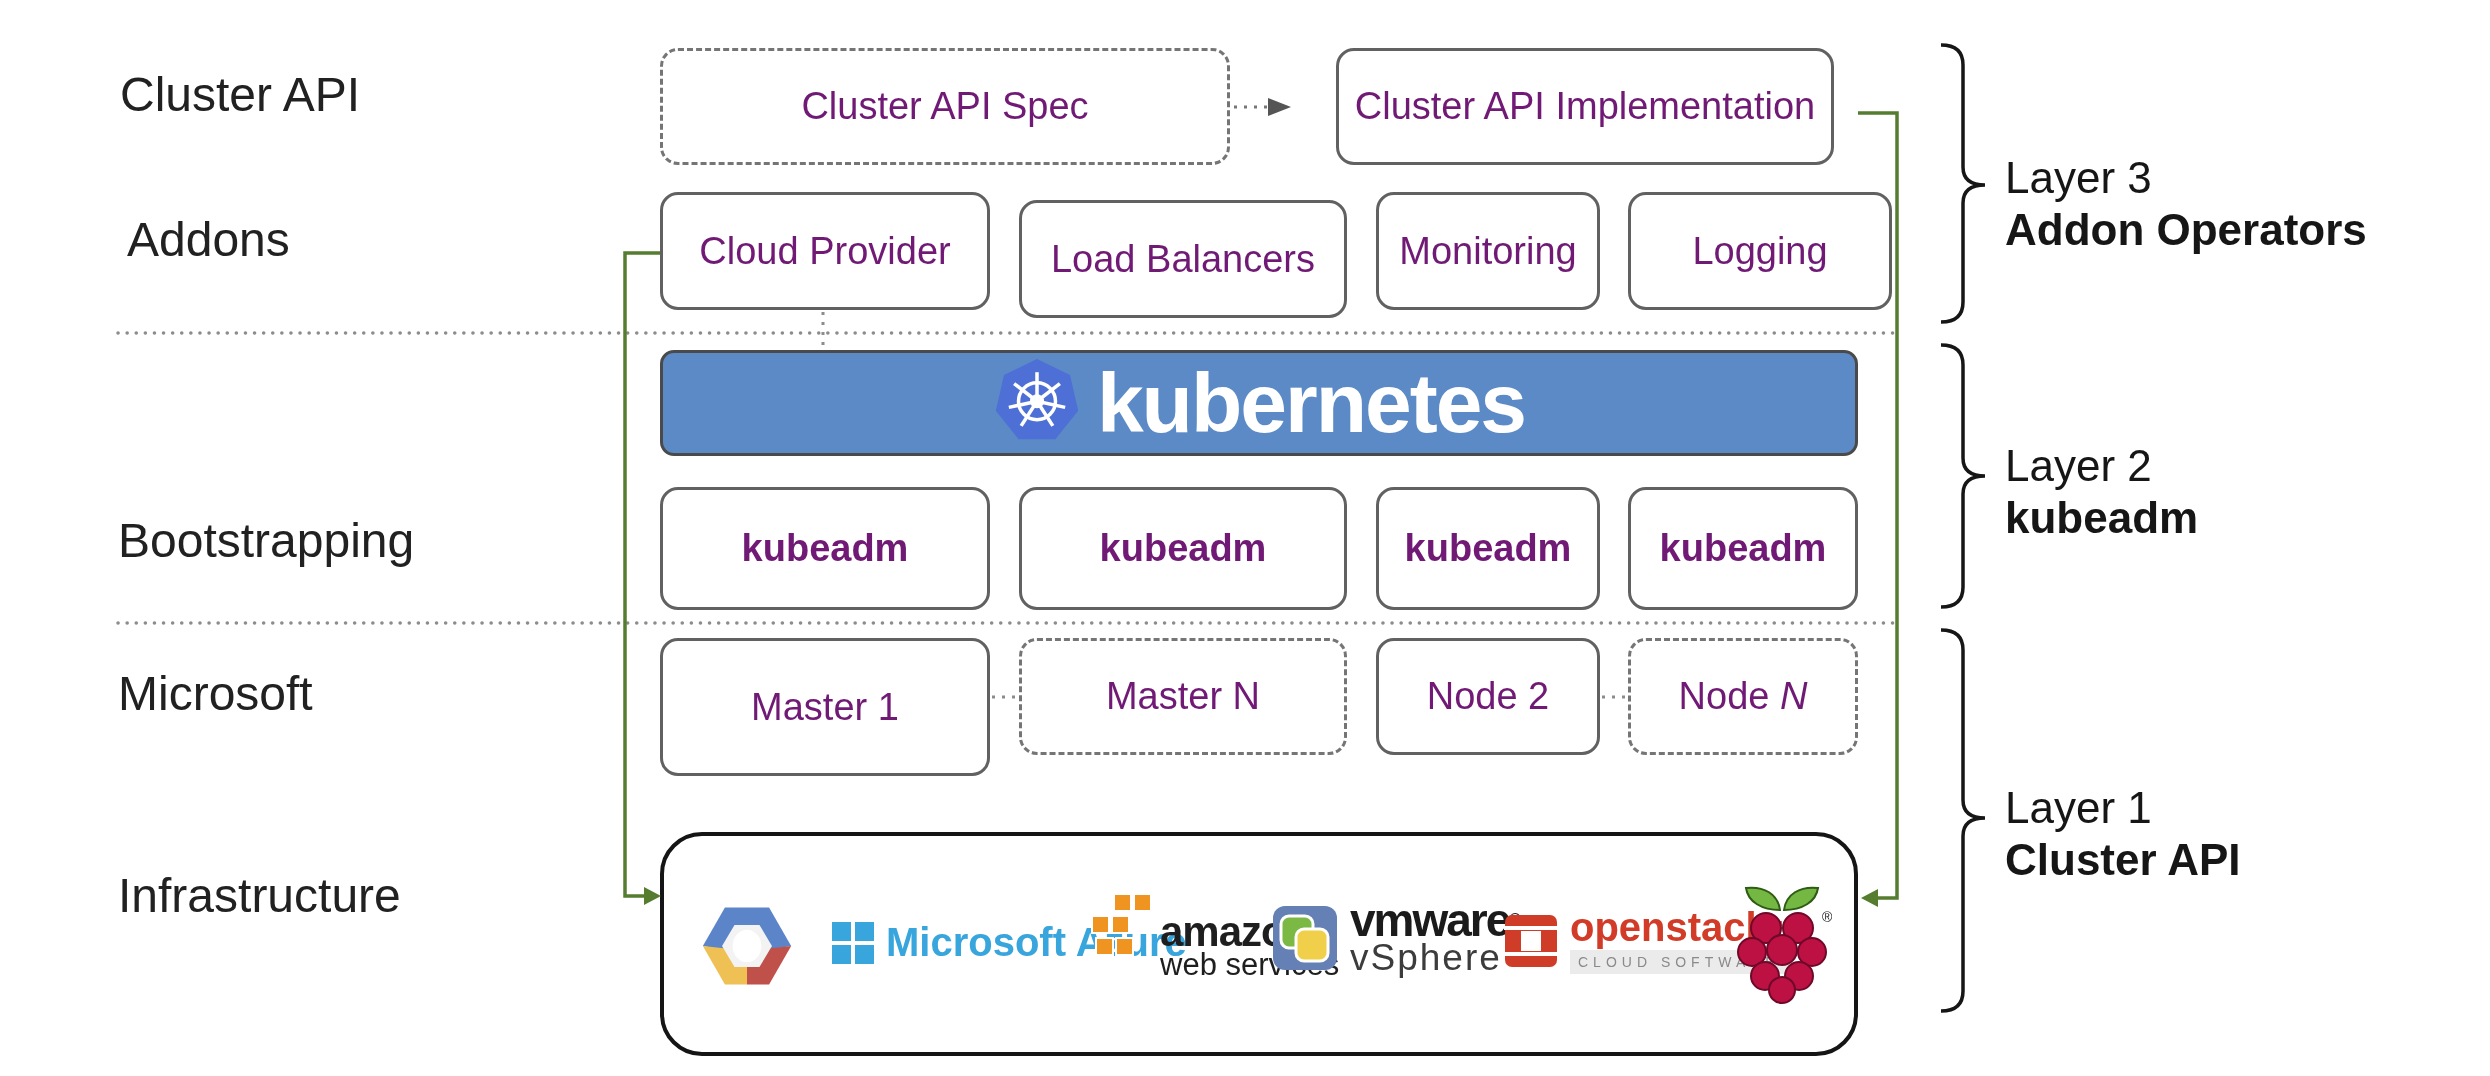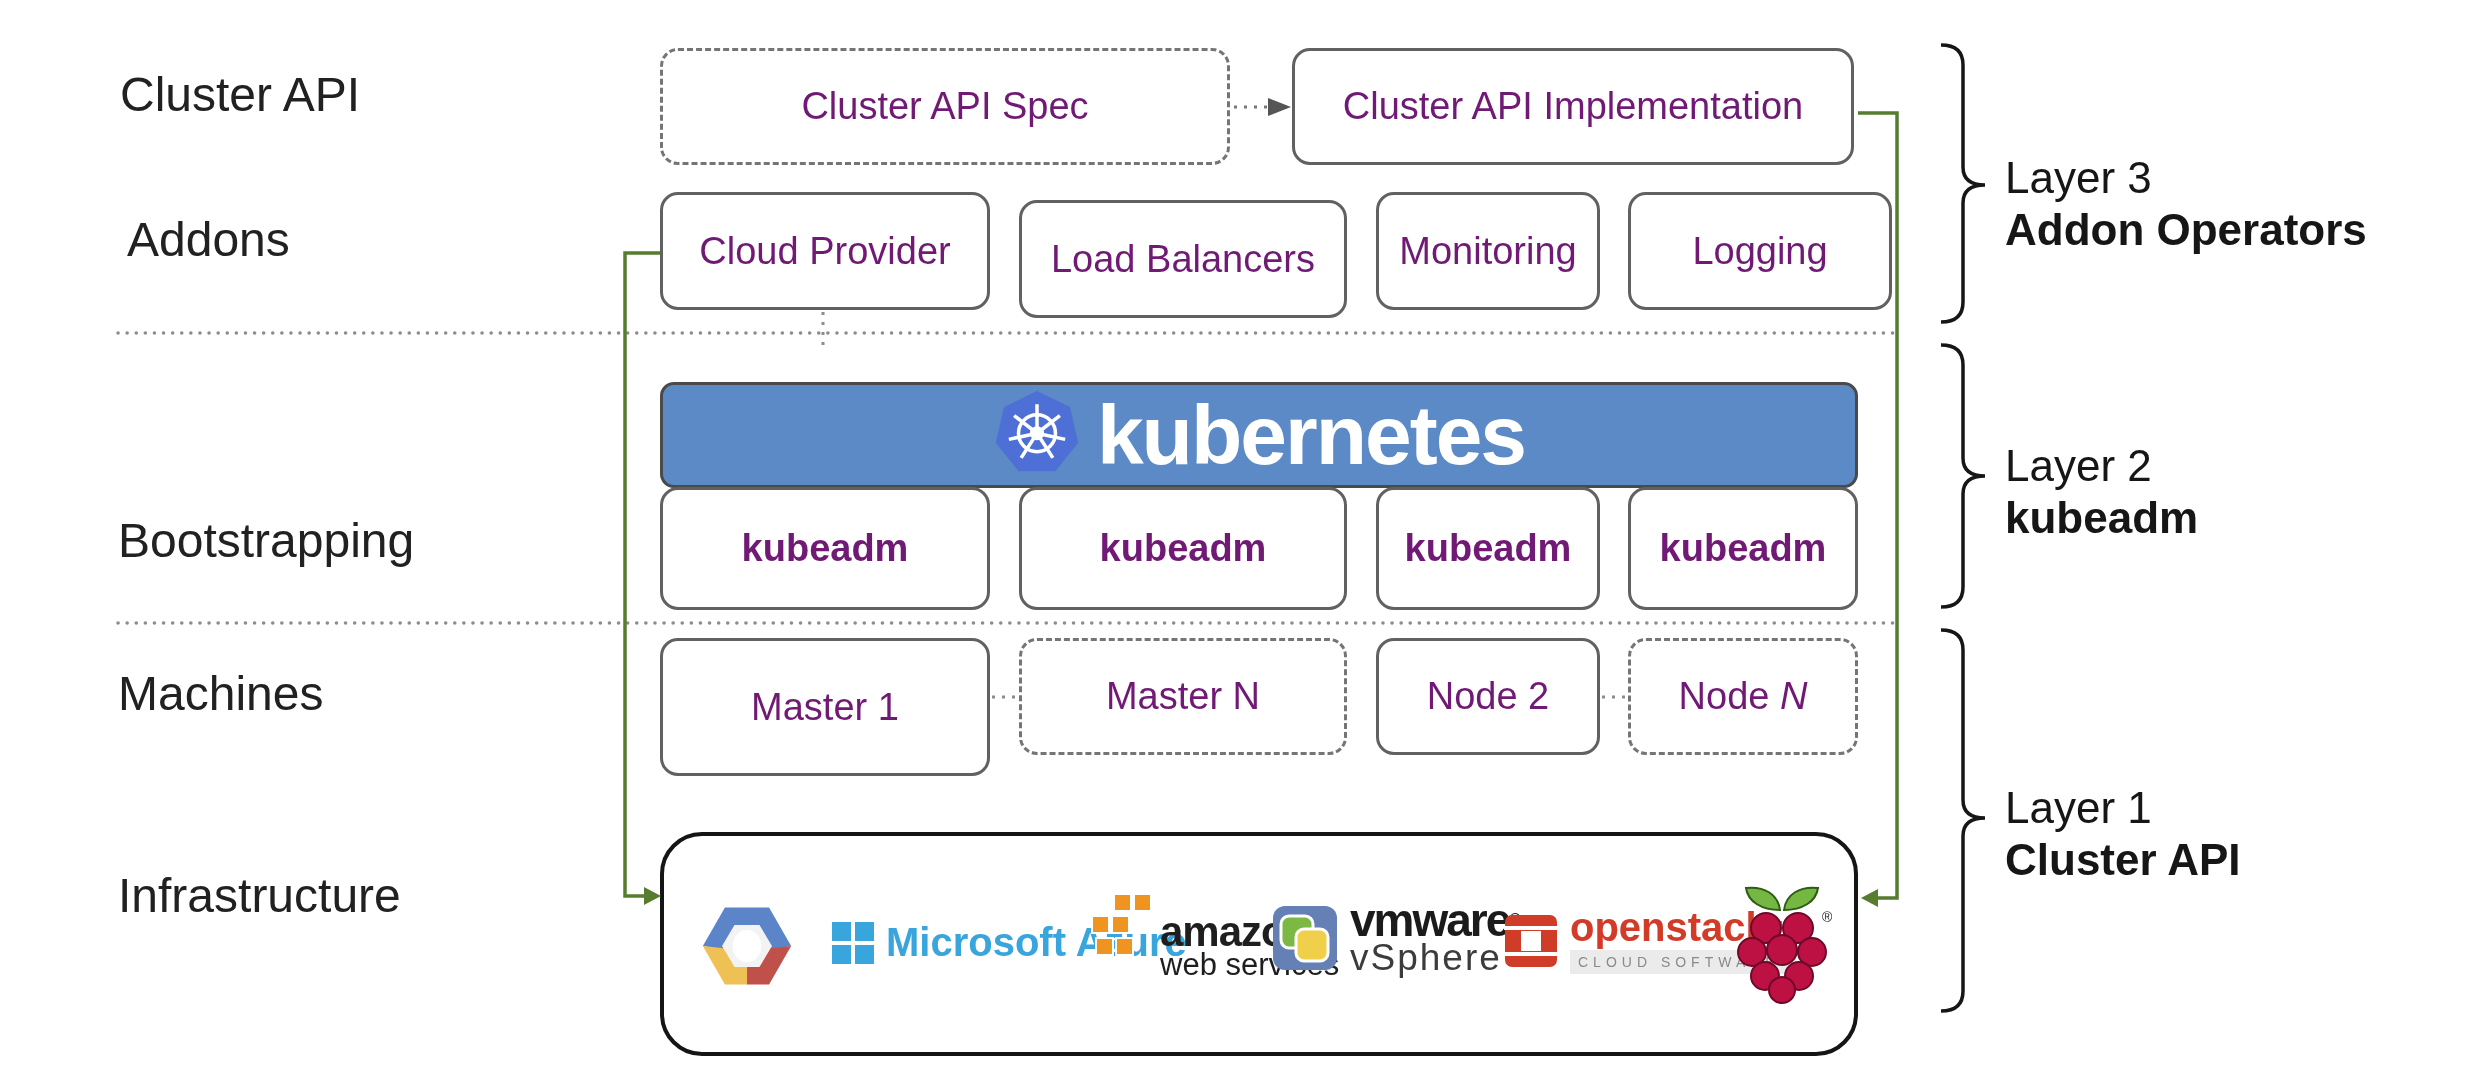--- a/index.html
+++ b/index.html
@@ -11,21 +11,21 @@
   .row-label{position:absolute;font-size:48px;line-height:48px;color:#212121;white-space:nowrap;}
   
   .dbox{position:absolute;display:flex;align-items:center;justify-content:center;
         background:#ffffff;border:3px solid #616161;border-radius:18px;
         font-size:38px;color:#701a75;white-space:nowrap;box-sizing:border-box;}
   .dbox.dashed{border:3px dashed #757575;}
   .dbox.bold{font-weight:bold;}
   
   .k8s-bar{position:absolute;left:660px;top:350px;width:1198px;height:106px;box-sizing:border-box;
            background:#5b8ac6;border:3px solid #4a4a4a;border-radius:14px;
-           display:flex;align-items:center;justify-content:center;margin-top:32px;}
+           display:flex;align-items:center;justify-content:center;}
   .k8s-word{font-size:84px;font-weight:bold;color:#ffffff;letter-spacing:-2px;margin-left:16px;line-height:84px;}
   
   .infra{position:absolute;left:660px;top:788px;width:1198px;height:224px;box-sizing:border-box;
          background:#ffffff;border:4px solid #151515;border-radius:42px;margin-top:44px;}
   .logo{position:absolute;display:flex;align-items:center;}
   .azure-text{font-size:40px;font-weight:600;color:#38a5dd;margin-left:12px;white-space:nowrap;}
   .azure-grid{display:grid;grid-template-columns:19px 19px;grid-template-rows:19px 19px;gap:4px;}
   .azure-grid div{background:#38a5dd;}
   .aws-txt1{font-size:42px;font-weight:bold;line-height:36px;color:#1e1e1e;letter-spacing:-1px;}
   .aws-txt2{font-size:31px;color:#1e1e1e;line-height:30px;}
@@ -41,27 +41,27 @@
   .nitalic{font-style:italic;}
 </style>
 </head>
 <body>
 
 <div class="canvas">
 
   <div class="row-label" style="left:120px;top:71px">Cluster API</div>
   <div class="row-label" style="left:127px;top:216px">Addons</div>
   <div class="row-label" style="left:118px;top:517px">Bootstrapping</div>
-  <div class="row-label" style="left:118px;top:670px">Machines</div>
+  <div class="row-label" style="left:118px;top:670px">Microsoft</div>
   <div class="row-label" style="left:118px;top:872px">Infrastructure</div>
 
   <div class="dbox dashed" style="left:660px;top:48px;width:570px;height:117px">
     <span>Cluster API Spec</span>
   </div>
-  <div class="dbox" style="left:1292px;top:48px;width:562px;height:117px">
+  <div class="dbox" style="left:1336px;top:48px;width:498px;height:117px">
     <span>Cluster API Implementation</span>
   </div>
 
   <div class="dbox" style="left:660px;top:192px;width:330px;height:118px">
     <span>Cloud Provider</span>
   </div>
   <div class="dbox" style="left:1019px;top:200px;width:328px;height:118px">
     <span>Load Balancers</span>
   </div>
   <div class="dbox" style="left:1376px;top:192px;width:224px;height:118px">

